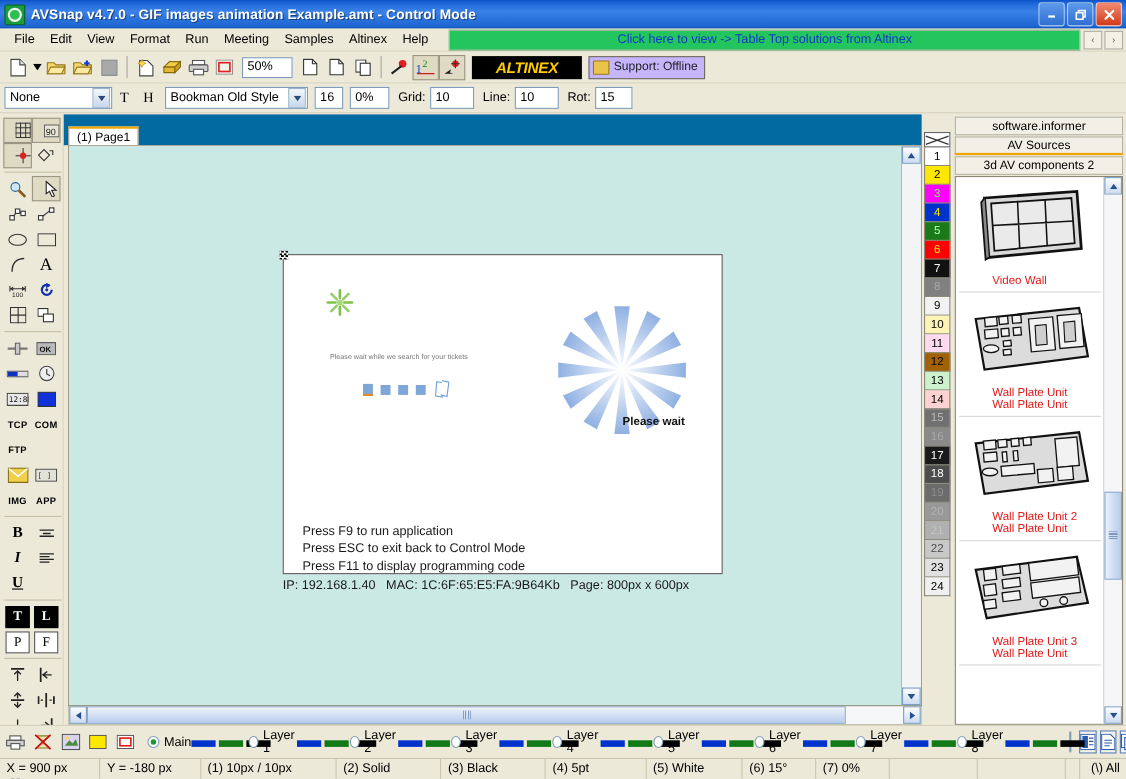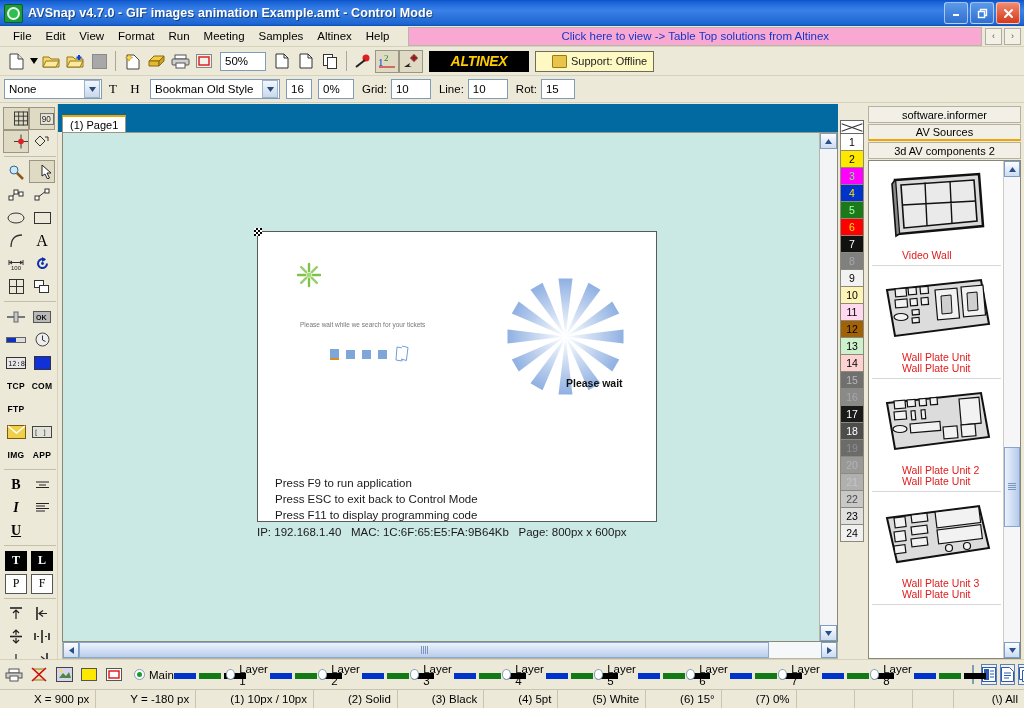--- a/index.html
+++ b/index.html
@@ -37,21 +37,21 @@
   .winbtn.close{background:linear-gradient(to bottom,#f08a70,#d4391a);border-color:rgba(255,255,255,.6);}
   .winbtn svg{display:block;}
 
   
   .menubar{
     height:21px;background:#ece9d8;display:flex;align-items:center;
     border-bottom:1px solid #d6d2bd;padding-left:6px;box-sizing:border-box;
   }
   .menubar .mi{padding:2px 7px;font-size:11.5px;color:#000;white-space:nowrap;}
   .promo{
-    flex:1 1 auto;margin:0 0 0 12px;height:17px;background:#f9a8d4;border:1px solid #b9b6a4;
+    flex:1 1 auto;margin:0 0 0 12px;height:17px;background:#22c55e;border:1px solid #b9b6a4;
     display:flex;align-items:center;justify-content:center;
   }
   .promo span{color:#1437c8;font-size:11.5px;}
   .promo-nav{display:flex;gap:2px;padding:0 3px;}
   .promo-nav i{
     width:15px;height:15px;border:1px solid #b0ada0;background:#f3f1e6;
     display:inline-flex;align-items:center;justify-content:center;font-style:normal;font-size:9px;color:#555;
   }
 
   
@@ -65,22 +65,22 @@
   .zoombox{
     width:46px;height:19px;border:1px solid #7f9db9;background:#fff;
     font-size:11.5px;display:flex;align-items:center;padding-left:4px;box-sizing:border-box;margin:0 4px;
   }
   .altinex{
     width:100px;height:21px;background:#000;display:flex;align-items:center;justify-content:center;
     margin-left:6px;
   }
   .altinex .lg{color:#ffcc00;font-weight:bold;font-style:italic;font-size:14px;letter-spacing:-.3px;}
   .support{
-    height:21px;margin-left:6px;border:1px solid #6f6c5c;background:#fef9c3;
-    display:flex;align-items:center;padding:0 6px 0 16px;box-sizing:border-box;font-size:11px;color:#222;
+    height:21px;margin-left:6px;border:1px solid #6f6c5c;background:#c4b5fd;
+    display:flex;align-items:center;padding:0 6px 0 3px;box-sizing:border-box;font-size:11px;color:#222;
   }
   .support .fldr{width:13px;height:11px;background:#e8c44a;border:1px solid #9c7b12;margin-right:4px;border-radius:1px;}
 
   
   .tb2{
     height:27px;background:#ece9d8;display:flex;align-items:center;
     padding-left:4px;box-sizing:border-box;border-bottom:1px solid #d6d2bd;
   }
   .combo{
     height:20px;border:1px solid #7f9db9;background:#fff;display:flex;align-items:center;
@@ -211,21 +211,21 @@
   .bars .b{background:#0033cc;}.bars .g{background:#117a17;}.bars .k{background:#000;}
   .lb-field{width:100px;height:19px;border:1px solid #7f9db9;background:#fff;margin:0 4px;box-sizing:border-box;}
   .lb-btn{width:22px;height:21px;border:1px solid #5b7fb9;background:#f2f2ea;display:flex;align-items:center;justify-content:center;
           margin-left:3px;box-sizing:border-box;}
 
   
   .statusbar{
     position:absolute;left:0;right:0;bottom:0;height:19px;background:#ece9d8;
     border-top:1px solid #c9c5b0;display:flex;align-items:center;font-size:11.5px;box-sizing:border-box;
   }
-  .sb-cell{padding:0 6px;border-right:1px solid #c9c5b0;height:19px;display:flex;align-items:center;white-space:nowrap;box-sizing:border-box;margin-left:28px;}
+  .sb-cell{padding:0 6px;border-right:1px solid #c9c5b0;height:19px;display:flex;align-items:center;white-space:nowrap;box-sizing:border-box;}
 </style>
 </head>
 <body>
 
 <div class="app">
 
   <div class="titlebar">
     <div class="title-icon">
         <div class="ring"></div>
       </div>

